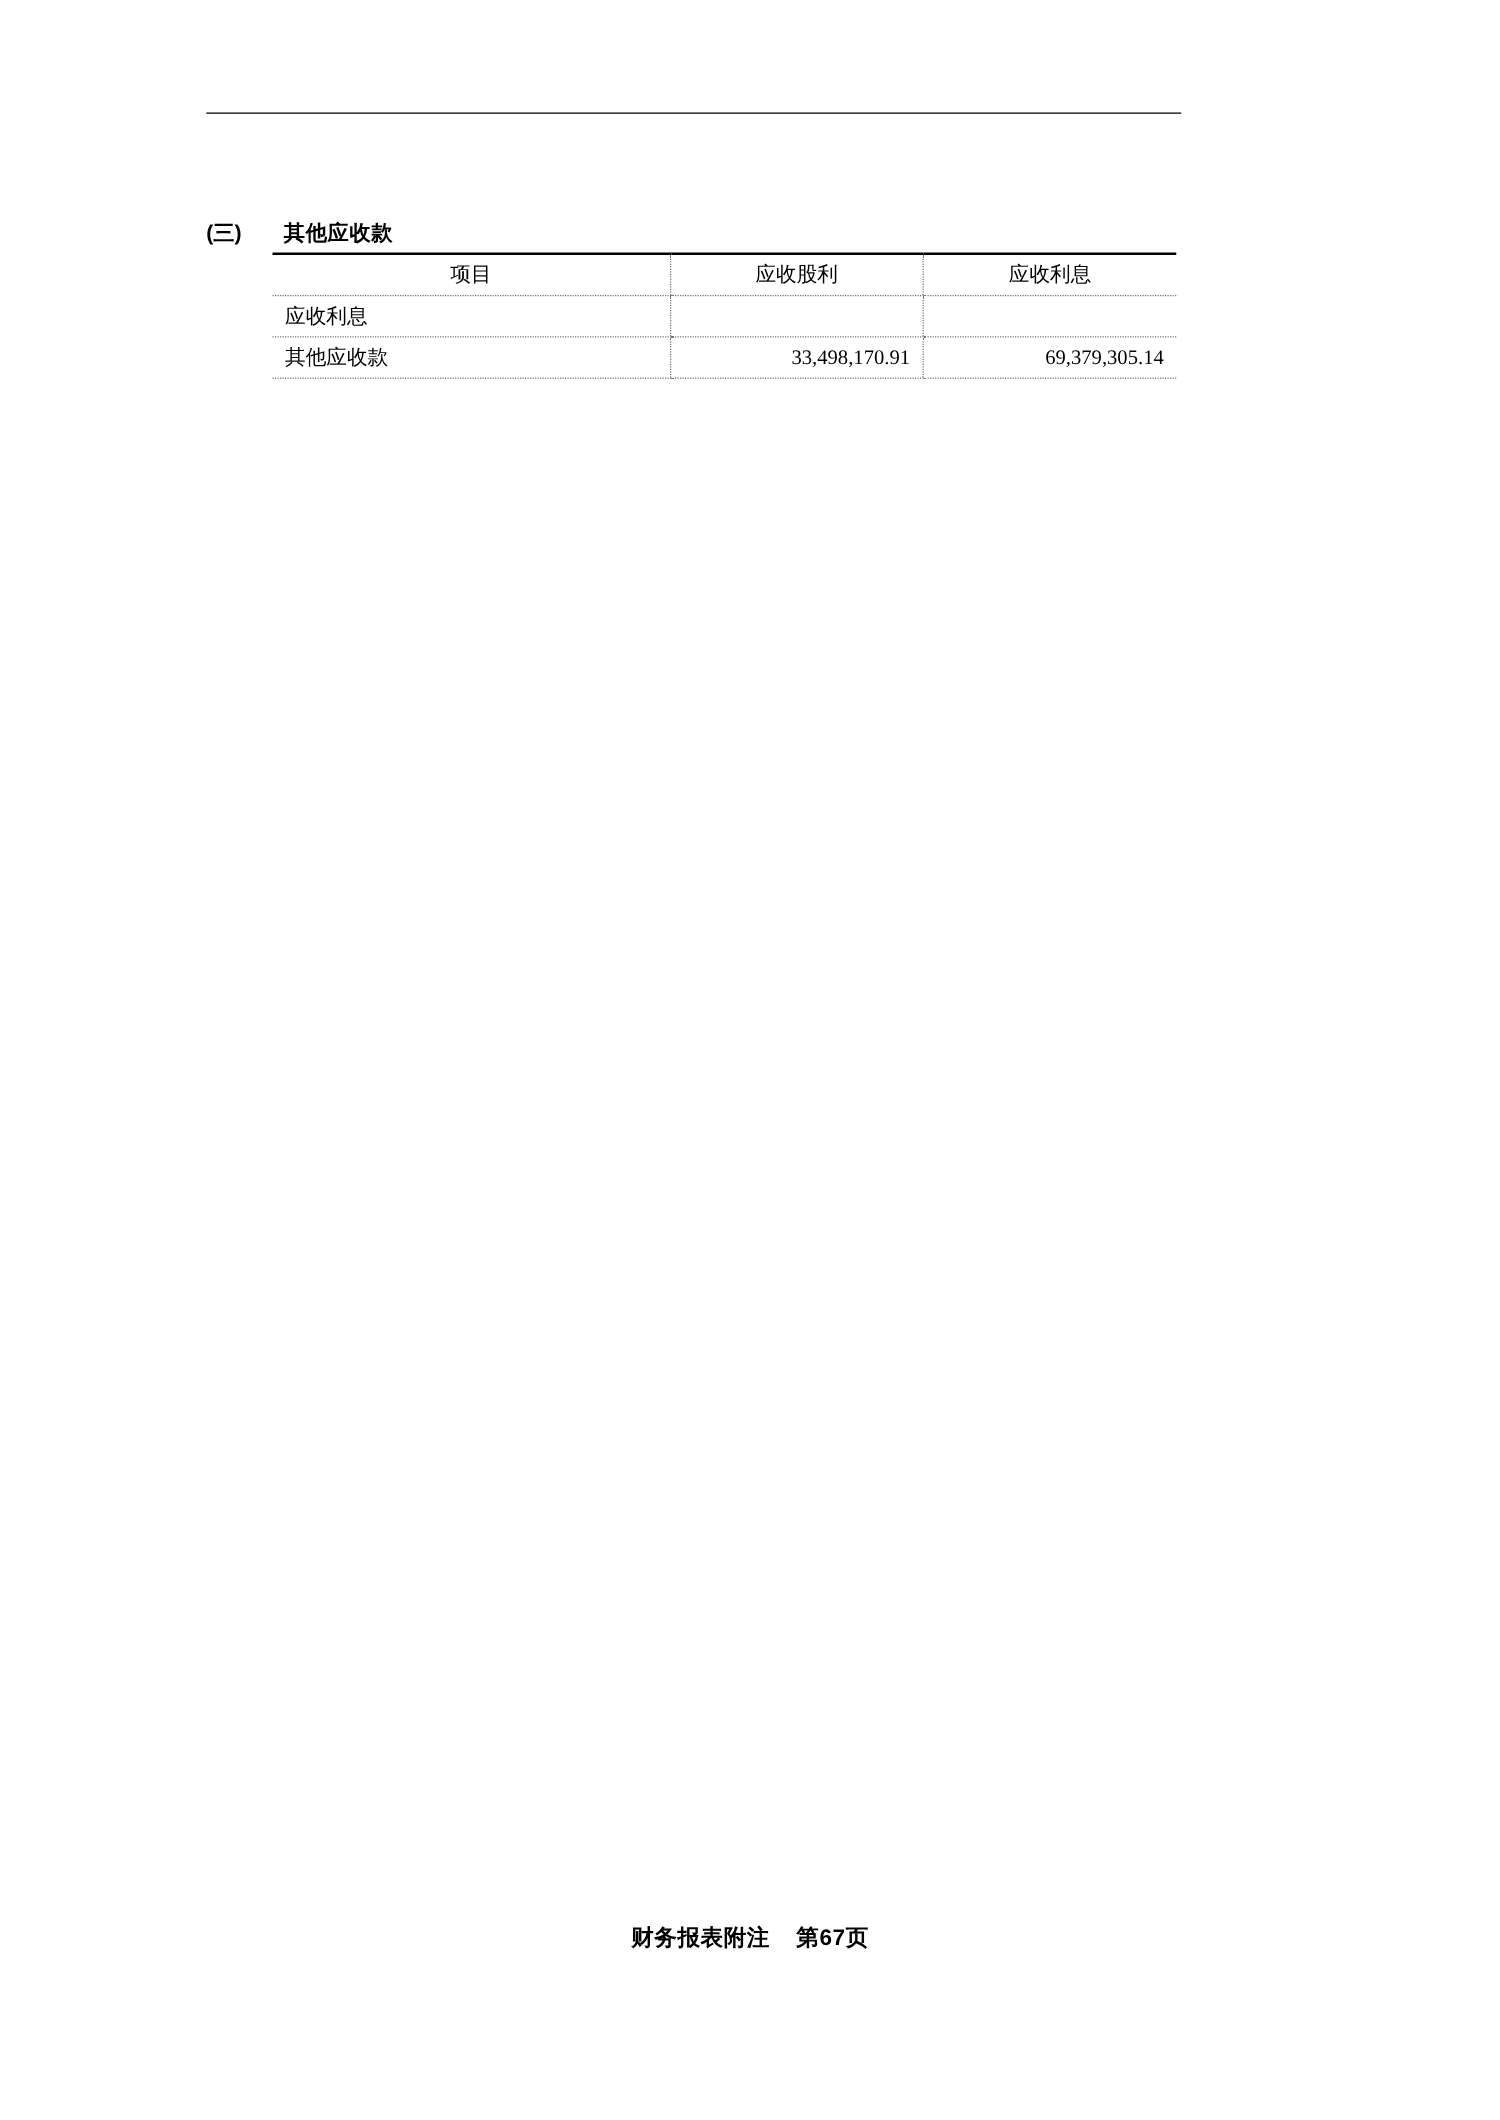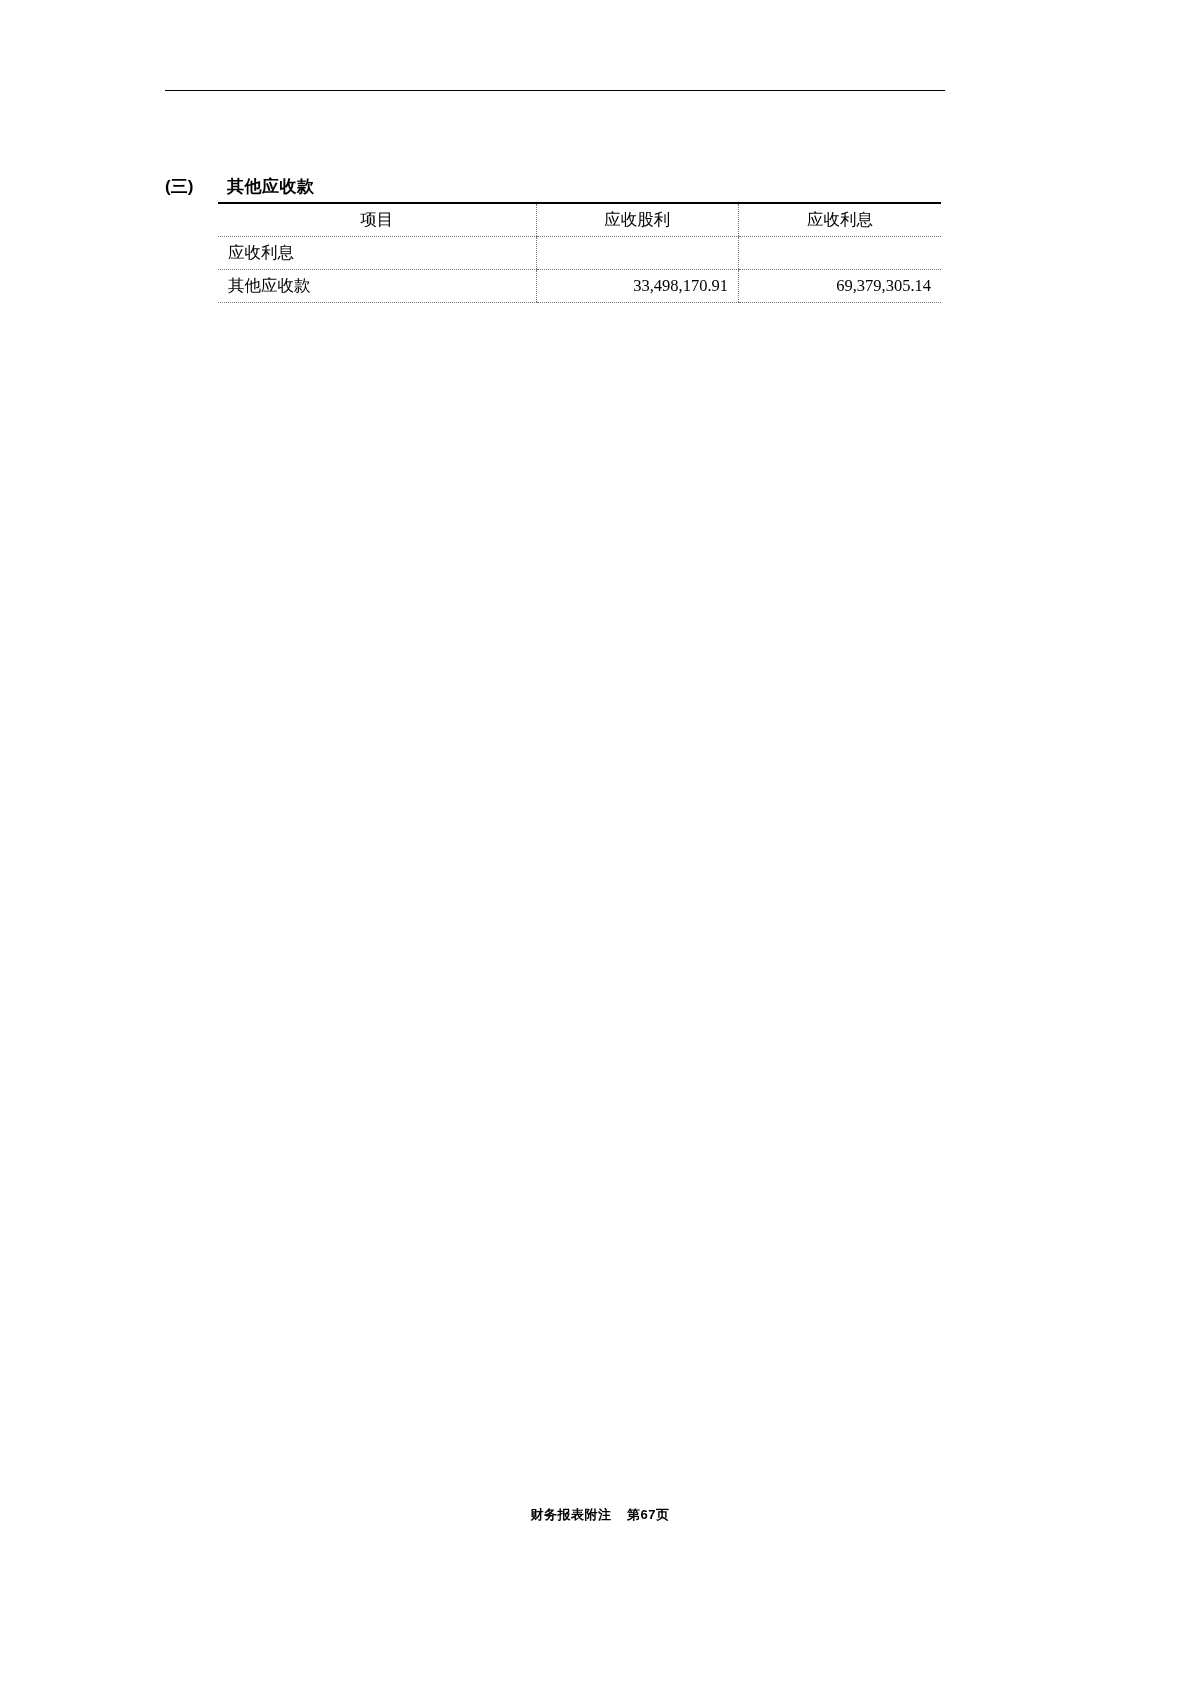--- a/index.html
+++ b/index.html
@@ -87,26 +87,26 @@
   td.total-label {
     text-align: center;
   }
   td.amount {
     text-align: right;
     padding-right: 14px;
   }
   .footer {
     position: absolute;
     left: 0;
-    top: 1506px;
+    top: 1538px;
     width: 1200px;
     text-align: center;
     font-family: "Liberation Sans", sans-serif;
     font-weight: bold;
-    font-size: 13px;
+    font-size: 18px;
   }
   .footer span { letter-spacing: 0.5px; }
 </style>
 </head>
 <body>
 
 <div class="page">
 
   <div class="header-rule"></div>
 

